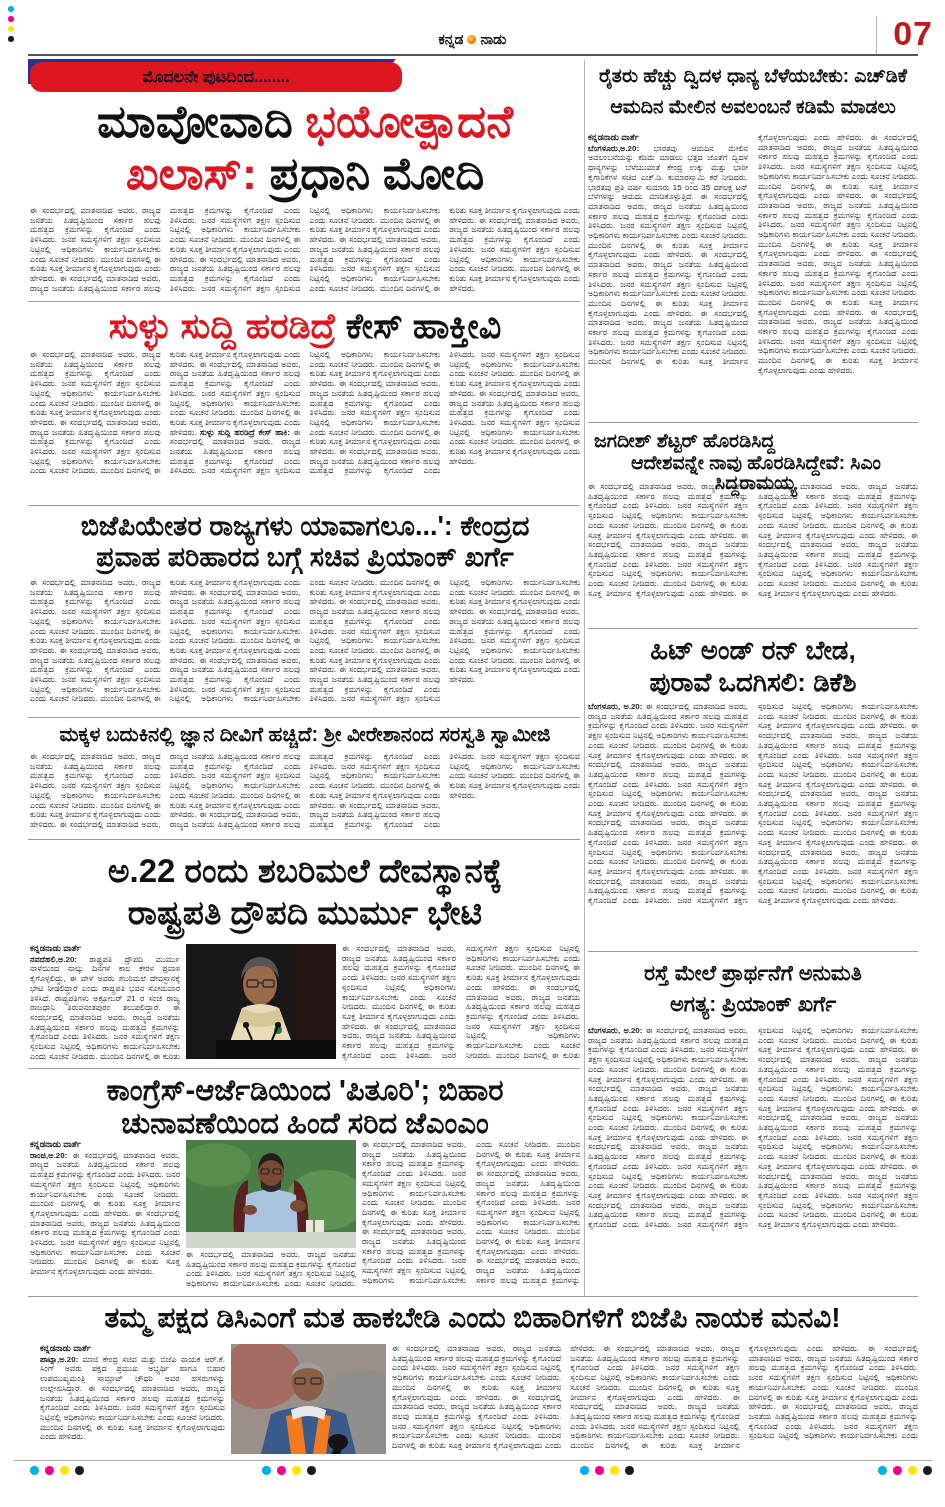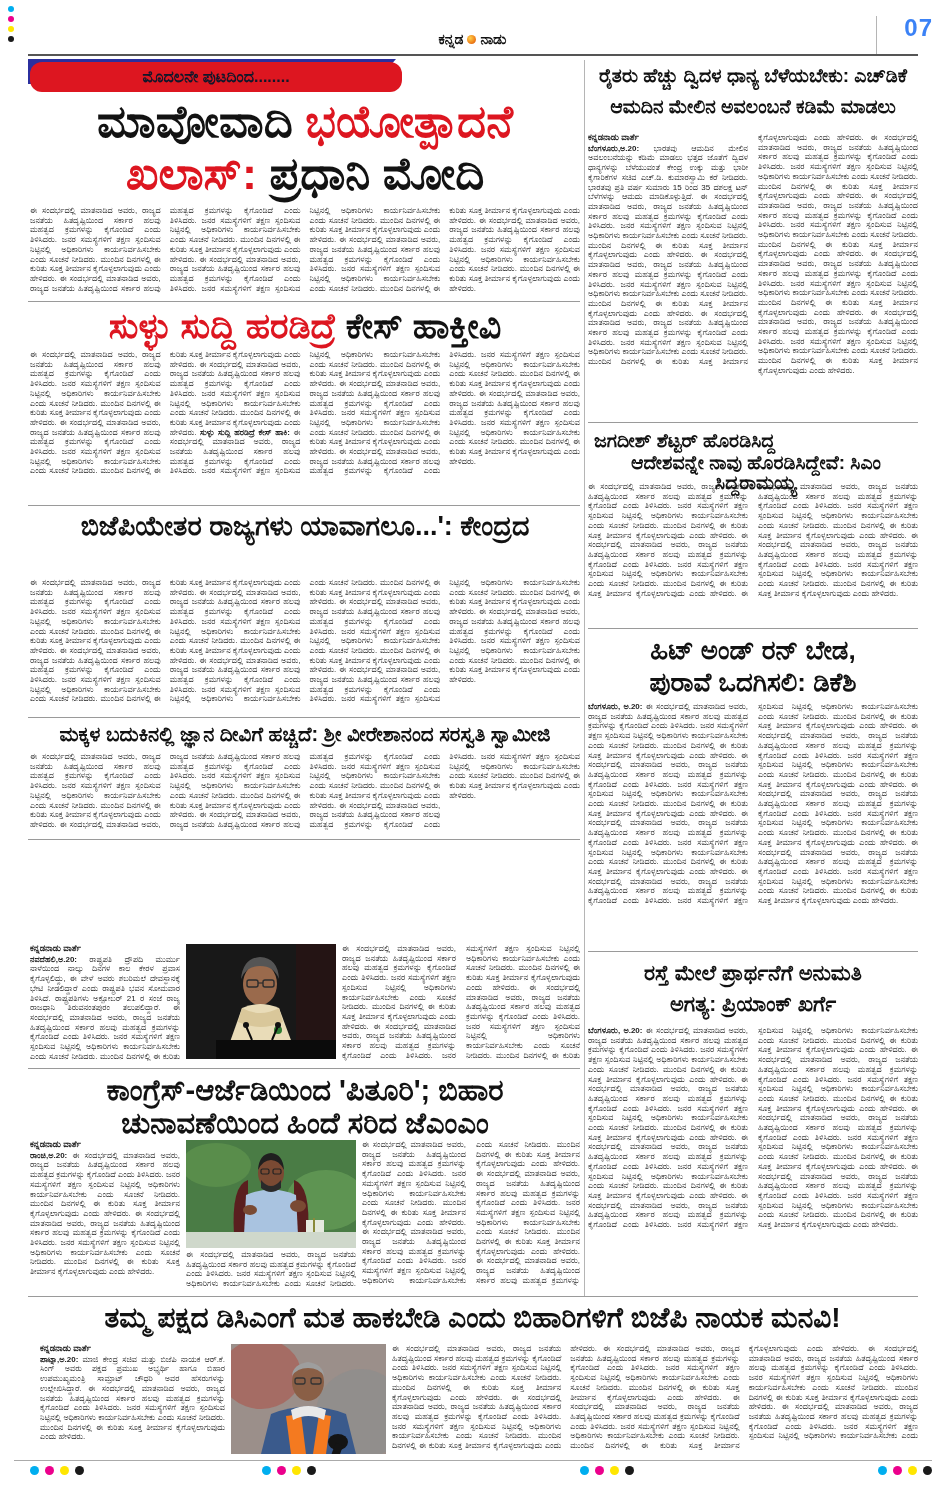--- a/index.html
+++ b/index.html
@@ -8,21 +8,21 @@
   .abs{position:absolute;}
   .rule{background:#9a9a9a;}
   .vrule{background:#b5b5b5;}
   
   .date-ribbon{background:var(--blue);color:#fff;font-weight:bold;font-size:13px;
     display:flex;align-items:center;padding:0 18px 0 10px;height:25px;
     clip-path:polygon(0 0,100% 0,94% 100%,0 100%);}
   .masthead{display:flex;align-items:center;gap:4px;font-weight:bold;font-size:14px;color:#111;}
   .masthead .logo-dot{width:9px;height:9px;border-radius:50%;
     background:radial-gradient(circle at 35% 35%,#ffd24d,#f08019 60%,#c94f12);}
-  .page-number{font-size:24px;font-weight:900;letter-spacing:1px;color:#3b82f6;}
+  .page-number{font-size:34px;font-weight:900;letter-spacing:1px;color:#b91c1c;}
   
   .cont-ribbon{background:var(--red);color:#0f172a;font-weight:bold;font-size:16px;
     display:flex;align-items:center;justify-content:center;border-radius:12px;height:30px;}
   
   .hl{font-weight:bold;color:#121212;text-align:center;}
   .hl .red{color:var(--red);}
   .h1{font-size:45px;line-height:52px;letter-spacing:0px;}
   .h2{font-size:35px;line-height:40px;}
   .h3{font-size:27px;line-height:31px;}
   .h4{font-size:20px;line-height:24px;}
@@ -105,33 +105,36 @@
   <span class="red">ಸುಳ್ಳು ಸುದ್ದಿ ಹರಡಿದ್ರೆ</span>
   <span>ಕೇಸ್ ಹಾಕ್ತೀವಿ</span>
 </div>
 <div class="abs body-text cols4" style="left:30px;top:350px;width:550px;height:152px;">
   <span>ಈ ಸಂದರ್ಭದಲ್ಲಿ ಮಾತನಾಡಿದ ಅವರು, ರಾಜ್ಯದ ಜನತೆಯ ಹಿತದೃಷ್ಟಿಯಿಂದ ಸರ್ಕಾರ ಹಲವು ಮಹತ್ವದ ಕ್ರಮಗಳನ್ನು ಕೈಗೊಂಡಿದೆ ಎಂದು ತಿಳಿಸಿದರು. ಜನರ ಸಮಸ್ಯೆಗಳಿಗೆ ತಕ್ಷಣ ಸ್ಪಂದಿಸುವ ನಿಟ್ಟಿನಲ್ಲಿ ಅಧಿಕಾರಿಗಳು ಕಾರ್ಯನಿರ್ವಹಿಸಬೇಕು ಎಂದು ಸೂಚನೆ ನೀಡಿದರು. ಮುಂದಿನ ದಿನಗಳಲ್ಲಿ ಈ ಕುರಿತು ಸೂಕ್ತ ತೀರ್ಮಾನ ಕೈಗೊಳ್ಳಲಾಗುವುದು ಎಂದು ಹೇಳಿದರು. ಈ ಸಂದರ್ಭದಲ್ಲಿ ಮಾತನಾಡಿದ ಅವರು, ರಾಜ್ಯದ ಜನತೆಯ ಹಿತದೃಷ್ಟಿಯಿಂದ ಸರ್ಕಾರ ಹಲವು ಮಹತ್ವದ ಕ್ರಮಗಳನ್ನು ಕೈಗೊಂಡಿದೆ ಎಂದು ತಿಳಿಸಿದರು. ಜನರ ಸಮಸ್ಯೆಗಳಿಗೆ ತಕ್ಷಣ ಸ್ಪಂದಿಸುವ ನಿಟ್ಟಿನಲ್ಲಿ ಅಧಿಕಾರಿಗಳು ಕಾರ್ಯನಿರ್ವಹಿಸಬೇಕು ಎಂದು ಸೂಚನೆ ನೀಡಿದರು. ಮುಂದಿನ ದಿನಗಳಲ್ಲಿ ಈ ಕುರಿತು ಸೂಕ್ತ ತೀರ್ಮಾನ ಕೈಗೊಳ್ಳಲಾಗುವುದು ಎಂದು ಹೇಳಿದರು. ಈ ಸಂದರ್ಭದಲ್ಲಿ ಮಾತನಾಡಿದ ಅವರು, ರಾಜ್ಯದ ಜನತೆಯ ಹಿತದೃಷ್ಟಿಯಿಂದ ಸರ್ಕಾರ ಹಲವು ಮಹತ್ವದ ಕ್ರಮಗಳನ್ನು ಕೈಗೊಂಡಿದೆ ಎಂದು ತಿಳಿಸಿದರು. ಜನರ ಸಮಸ್ಯೆಗಳಿಗೆ ತಕ್ಷಣ ಸ್ಪಂದಿಸುವ ನಿಟ್ಟಿನಲ್ಲಿ ಅಧಿಕಾರಿಗಳು ಕಾರ್ಯನಿರ್ವಹಿಸಬೇಕು ಎಂದು ಸೂಚನೆ ನೀಡಿದರು. ಮುಂದಿನ ದಿನಗಳಲ್ಲಿ ಈ ಕುರಿತು ಸೂಕ್ತ ತೀರ್ಮಾನ ಕೈಗೊಳ್ಳಲಾಗುವುದು ಎಂದು ಹೇಳಿದರು. </span><span class="subhead">ಸುಳ್ಳು ಸುದ್ದಿ ಹರಡಿದ್ರೆ ಕೇಸ್ ಹಾಕಿ: </span><span>ಈ ಸಂದರ್ಭದಲ್ಲಿ ಮಾತನಾಡಿದ ಅವರು, ರಾಜ್ಯದ ಜನತೆಯ ಹಿತದೃಷ್ಟಿಯಿಂದ ಸರ್ಕಾರ ಹಲವು ಮಹತ್ವದ ಕ್ರಮಗಳನ್ನು ಕೈಗೊಂಡಿದೆ ಎಂದು ತಿಳಿಸಿದರು. ಜನರ ಸಮಸ್ಯೆಗಳಿಗೆ ತಕ್ಷಣ ಸ್ಪಂದಿಸುವ ನಿಟ್ಟಿನಲ್ಲಿ ಅಧಿಕಾರಿಗಳು ಕಾರ್ಯನಿರ್ವಹಿಸಬೇಕು ಎಂದು ಸೂಚನೆ ನೀಡಿದರು. ಮುಂದಿನ ದಿನಗಳಲ್ಲಿ ಈ ಕುರಿತು ಸೂಕ್ತ ತೀರ್ಮಾನ ಕೈಗೊಳ್ಳಲಾಗುವುದು ಎಂದು ಹೇಳಿದರು. ಈ ಸಂದರ್ಭದಲ್ಲಿ ಮಾತನಾಡಿದ ಅವರು, ರಾಜ್ಯದ ಜನತೆಯ ಹಿತದೃಷ್ಟಿಯಿಂದ ಸರ್ಕಾರ ಹಲವು ಮಹತ್ವದ ಕ್ರಮಗಳನ್ನು ಕೈಗೊಂಡಿದೆ ಎಂದು ತಿಳಿಸಿದರು. ಜನರ ಸಮಸ್ಯೆಗಳಿಗೆ ತಕ್ಷಣ ಸ್ಪಂದಿಸುವ ನಿಟ್ಟಿನಲ್ಲಿ ಅಧಿಕಾರಿಗಳು ಕಾರ್ಯನಿರ್ವಹಿಸಬೇಕು ಎಂದು ಸೂಚನೆ ನೀಡಿದರು. ಮುಂದಿನ ದಿನಗಳಲ್ಲಿ ಈ ಕುರಿತು ಸೂಕ್ತ ತೀರ್ಮಾನ ಕೈಗೊಳ್ಳಲಾಗುವುದು ಎಂದು ಹೇಳಿದರು. ಈ ಸಂದರ್ಭದಲ್ಲಿ ಮಾತನಾಡಿದ ಅವರು, ರಾಜ್ಯದ ಜನತೆಯ ಹಿತದೃಷ್ಟಿಯಿಂದ ಸರ್ಕಾರ ಹಲವು ಮಹತ್ವದ ಕ್ರಮಗಳನ್ನು ಕೈಗೊಂಡಿದೆ ಎಂದು ತಿಳಿಸಿದರು. ಜನರ ಸಮಸ್ಯೆಗಳಿಗೆ ತಕ್ಷಣ ಸ್ಪಂದಿಸುವ ನಿಟ್ಟಿನಲ್ಲಿ ಅಧಿಕಾರಿಗಳು ಕಾರ್ಯನಿರ್ವಹಿಸಬೇಕು ಎಂದು ಸೂಚನೆ ನೀಡಿದರು. ಮುಂದಿನ ದಿನಗಳಲ್ಲಿ ಈ ಕುರಿತು ಸೂಕ್ತ ತೀರ್ಮಾನ ಕೈಗೊಳ್ಳಲಾಗುವುದು ಎಂದು ಹೇಳಿದರು. ಈ ಸಂದರ್ಭದಲ್ಲಿ ಮಾತನಾಡಿದ ಅವರು, ರಾಜ್ಯದ ಜನತೆಯ ಹಿತದೃಷ್ಟಿಯಿಂದ ಸರ್ಕಾರ ಹಲವು ಮಹತ್ವದ ಕ್ರಮಗಳನ್ನು ಕೈಗೊಂಡಿದೆ ಎಂದು ತಿಳಿಸಿದರು. ಜನರ ಸಮಸ್ಯೆಗಳಿಗೆ ತಕ್ಷಣ ಸ್ಪಂದಿಸುವ ನಿಟ್ಟಿನಲ್ಲಿ ಅಧಿಕಾರಿಗಳು ಕಾರ್ಯನಿರ್ವಹಿಸಬೇಕು ಎಂದು ಸೂಚನೆ ನೀಡಿದರು. ಮುಂದಿನ ದಿನಗಳಲ್ಲಿ ಈ ಕುರಿತು ಸೂಕ್ತ ತೀರ್ಮಾನ ಕೈಗೊಳ್ಳಲಾಗುವುದು ಎಂದು ಹೇಳಿದರು. </span>
 </div>
 <div class="abs rule" style="left:28px;top:505px;width:552px;height:1px;"></div>
 
 <div class="abs hl h3" style="left:30px;top:511px;width:550px;">
   <div>ಬಿಜೆಪಿಯೇತರ ರಾಜ್ಯಗಳು ಯಾವಾಗಲೂ...': ಕೇಂದ್ರದ</div>
+  <div>ಪ್ರವಾಹ ಪರಿಹಾರದ ಬಗ್ಗೆ ಸಚಿವ ಪ್ರಿಯಾಂಕ್ ಖರ್ಗೆ</div>
 </div>
 <div class="abs body-text cols4" style="left:30px;top:578px;width:550px;height:134px;">
   <span>ಈ ಸಂದರ್ಭದಲ್ಲಿ ಮಾತನಾಡಿದ ಅವರು, ರಾಜ್ಯದ ಜನತೆಯ ಹಿತದೃಷ್ಟಿಯಿಂದ ಸರ್ಕಾರ ಹಲವು ಮಹತ್ವದ ಕ್ರಮಗಳನ್ನು ಕೈಗೊಂಡಿದೆ ಎಂದು ತಿಳಿಸಿದರು. ಜನರ ಸಮಸ್ಯೆಗಳಿಗೆ ತಕ್ಷಣ ಸ್ಪಂದಿಸುವ ನಿಟ್ಟಿನಲ್ಲಿ ಅಧಿಕಾರಿಗಳು ಕಾರ್ಯನಿರ್ವಹಿಸಬೇಕು ಎಂದು ಸೂಚನೆ ನೀಡಿದರು. ಮುಂದಿನ ದಿನಗಳಲ್ಲಿ ಈ ಕುರಿತು ಸೂಕ್ತ ತೀರ್ಮಾನ ಕೈಗೊಳ್ಳಲಾಗುವುದು ಎಂದು ಹೇಳಿದರು. ಈ ಸಂದರ್ಭದಲ್ಲಿ ಮಾತನಾಡಿದ ಅವರು, ರಾಜ್ಯದ ಜನತೆಯ ಹಿತದೃಷ್ಟಿಯಿಂದ ಸರ್ಕಾರ ಹಲವು ಮಹತ್ವದ ಕ್ರಮಗಳನ್ನು ಕೈಗೊಂಡಿದೆ ಎಂದು ತಿಳಿಸಿದರು. ಜನರ ಸಮಸ್ಯೆಗಳಿಗೆ ತಕ್ಷಣ ಸ್ಪಂದಿಸುವ ನಿಟ್ಟಿನಲ್ಲಿ ಅಧಿಕಾರಿಗಳು ಕಾರ್ಯನಿರ್ವಹಿಸಬೇಕು ಎಂದು ಸೂಚನೆ ನೀಡಿದರು. ಮುಂದಿನ ದಿನಗಳಲ್ಲಿ ಈ ಕುರಿತು ಸೂಕ್ತ ತೀರ್ಮಾನ ಕೈಗೊಳ್ಳಲಾಗುವುದು ಎಂದು ಹೇಳಿದರು. ಈ ಸಂದರ್ಭದಲ್ಲಿ ಮಾತನಾಡಿದ ಅವರು, ರಾಜ್ಯದ ಜನತೆಯ ಹಿತದೃಷ್ಟಿಯಿಂದ ಸರ್ಕಾರ ಹಲವು ಮಹತ್ವದ ಕ್ರಮಗಳನ್ನು ಕೈಗೊಂಡಿದೆ ಎಂದು ತಿಳಿಸಿದರು. ಜನರ ಸಮಸ್ಯೆಗಳಿಗೆ ತಕ್ಷಣ ಸ್ಪಂದಿಸುವ ನಿಟ್ಟಿನಲ್ಲಿ ಅಧಿಕಾರಿಗಳು ಕಾರ್ಯನಿರ್ವಹಿಸಬೇಕು ಎಂದು ಸೂಚನೆ ನೀಡಿದರು. ಮುಂದಿನ ದಿನಗಳಲ್ಲಿ ಈ ಕುರಿತು ಸೂಕ್ತ ತೀರ್ಮಾನ ಕೈಗೊಳ್ಳಲಾಗುವುದು ಎಂದು ಹೇಳಿದರು. ಈ ಸಂದರ್ಭದಲ್ಲಿ ಮಾತನಾಡಿದ ಅವರು, ರಾಜ್ಯದ ಜನತೆಯ ಹಿತದೃಷ್ಟಿಯಿಂದ ಸರ್ಕಾರ ಹಲವು ಮಹತ್ವದ ಕ್ರಮಗಳನ್ನು ಕೈಗೊಂಡಿದೆ ಎಂದು ತಿಳಿಸಿದರು. ಜನರ ಸಮಸ್ಯೆಗಳಿಗೆ ತಕ್ಷಣ ಸ್ಪಂದಿಸುವ ನಿಟ್ಟಿನಲ್ಲಿ ಅಧಿಕಾರಿಗಳು ಕಾರ್ಯನಿರ್ವಹಿಸಬೇಕು ಎಂದು ಸೂಚನೆ ನೀಡಿದರು. ಮುಂದಿನ ದಿನಗಳಲ್ಲಿ ಈ ಕುರಿತು ಸೂಕ್ತ ತೀರ್ಮಾನ ಕೈಗೊಳ್ಳಲಾಗುವುದು ಎಂದು ಹೇಳಿದರು. ಈ ಸಂದರ್ಭದಲ್ಲಿ ಮಾತನಾಡಿದ ಅವರು, ರಾಜ್ಯದ ಜನತೆಯ ಹಿತದೃಷ್ಟಿಯಿಂದ ಸರ್ಕಾರ ಹಲವು ಮಹತ್ವದ ಕ್ರಮಗಳನ್ನು ಕೈಗೊಂಡಿದೆ ಎಂದು ತಿಳಿಸಿದರು. ಜನರ ಸಮಸ್ಯೆಗಳಿಗೆ ತಕ್ಷಣ ಸ್ಪಂದಿಸುವ ನಿಟ್ಟಿನಲ್ಲಿ ಅಧಿಕಾರಿಗಳು ಕಾರ್ಯನಿರ್ವಹಿಸಬೇಕು ಎಂದು ಸೂಚನೆ ನೀಡಿದರು. ಮುಂದಿನ ದಿನಗಳಲ್ಲಿ ಈ ಕುರಿತು ಸೂಕ್ತ ತೀರ್ಮಾನ ಕೈಗೊಳ್ಳಲಾಗುವುದು ಎಂದು ಹೇಳಿದರು. ಈ ಸಂದರ್ಭದಲ್ಲಿ ಮಾತನಾಡಿದ ಅವರು, ರಾಜ್ಯದ ಜನತೆಯ ಹಿತದೃಷ್ಟಿಯಿಂದ ಸರ್ಕಾರ ಹಲವು ಮಹತ್ವದ ಕ್ರಮಗಳನ್ನು ಕೈಗೊಂಡಿದೆ ಎಂದು ತಿಳಿಸಿದರು. ಜನರ ಸಮಸ್ಯೆಗಳಿಗೆ ತಕ್ಷಣ ಸ್ಪಂದಿಸುವ ನಿಟ್ಟಿನಲ್ಲಿ ಅಧಿಕಾರಿಗಳು ಕಾರ್ಯನಿರ್ವಹಿಸಬೇಕು ಎಂದು ಸೂಚನೆ ನೀಡಿದರು. ಮುಂದಿನ ದಿನಗಳಲ್ಲಿ ಈ ಕುರಿತು ಸೂಕ್ತ ತೀರ್ಮಾನ ಕೈಗೊಳ್ಳಲಾಗುವುದು ಎಂದು ಹೇಳಿದರು. ಈ ಸಂದರ್ಭದಲ್ಲಿ ಮಾತನಾಡಿದ ಅವರು, ರಾಜ್ಯದ ಜನತೆಯ ಹಿತದೃಷ್ಟಿಯಿಂದ ಸರ್ಕಾರ ಹಲವು ಮಹತ್ವದ ಕ್ರಮಗಳನ್ನು ಕೈಗೊಂಡಿದೆ ಎಂದು ತಿಳಿಸಿದರು. ಜನರ ಸಮಸ್ಯೆಗಳಿಗೆ ತಕ್ಷಣ ಸ್ಪಂದಿಸುವ ನಿಟ್ಟಿನಲ್ಲಿ ಅಧಿಕಾರಿಗಳು ಕಾರ್ಯನಿರ್ವಹಿಸಬೇಕು ಎಂದು ಸೂಚನೆ ನೀಡಿದರು. ಮುಂದಿನ ದಿನಗಳಲ್ಲಿ ಈ ಕುರಿತು ಸೂಕ್ತ ತೀರ್ಮಾನ ಕೈಗೊಳ್ಳಲಾಗುವುದು ಎಂದು ಹೇಳಿದರು. </span>
 </div>
 <div class="abs rule" style="left:28px;top:717px;width:552px;height:1px;"></div>
 
 <div class="abs hl h4" style="left:30px;top:722px;width:550px;">ಮಕ್ಕಳ ಬದುಕಿನಲ್ಲಿ ಜ್ಞಾನ ದೀವಿಗೆ ಹಚ್ಚಿದೆ: ಶ್ರೀ ವೀರೇಶಾನಂದ ಸರಸ್ವತಿ ಸ್ವಾಮೀಜಿ</div>
 <div class="abs body-text cols4" style="left:30px;top:752px;width:550px;height:80px;">
   <span>ಈ ಸಂದರ್ಭದಲ್ಲಿ ಮಾತನಾಡಿದ ಅವರು, ರಾಜ್ಯದ ಜನತೆಯ ಹಿತದೃಷ್ಟಿಯಿಂದ ಸರ್ಕಾರ ಹಲವು ಮಹತ್ವದ ಕ್ರಮಗಳನ್ನು ಕೈಗೊಂಡಿದೆ ಎಂದು ತಿಳಿಸಿದರು. ಜನರ ಸಮಸ್ಯೆಗಳಿಗೆ ತಕ್ಷಣ ಸ್ಪಂದಿಸುವ ನಿಟ್ಟಿನಲ್ಲಿ ಅಧಿಕಾರಿಗಳು ಕಾರ್ಯನಿರ್ವಹಿಸಬೇಕು ಎಂದು ಸೂಚನೆ ನೀಡಿದರು. ಮುಂದಿನ ದಿನಗಳಲ್ಲಿ ಈ ಕುರಿತು ಸೂಕ್ತ ತೀರ್ಮಾನ ಕೈಗೊಳ್ಳಲಾಗುವುದು ಎಂದು ಹೇಳಿದರು. ಈ ಸಂದರ್ಭದಲ್ಲಿ ಮಾತನಾಡಿದ ಅವರು, ರಾಜ್ಯದ ಜನತೆಯ ಹಿತದೃಷ್ಟಿಯಿಂದ ಸರ್ಕಾರ ಹಲವು ಮಹತ್ವದ ಕ್ರಮಗಳನ್ನು ಕೈಗೊಂಡಿದೆ ಎಂದು ತಿಳಿಸಿದರು. ಜನರ ಸಮಸ್ಯೆಗಳಿಗೆ ತಕ್ಷಣ ಸ್ಪಂದಿಸುವ ನಿಟ್ಟಿನಲ್ಲಿ ಅಧಿಕಾರಿಗಳು ಕಾರ್ಯನಿರ್ವಹಿಸಬೇಕು ಎಂದು ಸೂಚನೆ ನೀಡಿದರು. ಮುಂದಿನ ದಿನಗಳಲ್ಲಿ ಈ ಕುರಿತು ಸೂಕ್ತ ತೀರ್ಮಾನ ಕೈಗೊಳ್ಳಲಾಗುವುದು ಎಂದು ಹೇಳಿದರು. ಈ ಸಂದರ್ಭದಲ್ಲಿ ಮಾತನಾಡಿದ ಅವರು, ರಾಜ್ಯದ ಜನತೆಯ ಹಿತದೃಷ್ಟಿಯಿಂದ ಸರ್ಕಾರ ಹಲವು ಮಹತ್ವದ ಕ್ರಮಗಳನ್ನು ಕೈಗೊಂಡಿದೆ ಎಂದು ತಿಳಿಸಿದರು. ಜನರ ಸಮಸ್ಯೆಗಳಿಗೆ ತಕ್ಷಣ ಸ್ಪಂದಿಸುವ ನಿಟ್ಟಿನಲ್ಲಿ ಅಧಿಕಾರಿಗಳು ಕಾರ್ಯನಿರ್ವಹಿಸಬೇಕು ಎಂದು ಸೂಚನೆ ನೀಡಿದರು. ಮುಂದಿನ ದಿನಗಳಲ್ಲಿ ಈ ಕುರಿತು ಸೂಕ್ತ ತೀರ್ಮಾನ ಕೈಗೊಳ್ಳಲಾಗುವುದು ಎಂದು ಹೇಳಿದರು. ಈ ಸಂದರ್ಭದಲ್ಲಿ ಮಾತನಾಡಿದ ಅವರು, ರಾಜ್ಯದ ಜನತೆಯ ಹಿತದೃಷ್ಟಿಯಿಂದ ಸರ್ಕಾರ ಹಲವು ಮಹತ್ವದ ಕ್ರಮಗಳನ್ನು ಕೈಗೊಂಡಿದೆ ಎಂದು ತಿಳಿಸಿದರು. ಜನರ ಸಮಸ್ಯೆಗಳಿಗೆ ತಕ್ಷಣ ಸ್ಪಂದಿಸುವ ನಿಟ್ಟಿನಲ್ಲಿ ಅಧಿಕಾರಿಗಳು ಕಾರ್ಯನಿರ್ವಹಿಸಬೇಕು ಎಂದು ಸೂಚನೆ ನೀಡಿದರು. ಮುಂದಿನ ದಿನಗಳಲ್ಲಿ ಈ ಕುರಿತು ಸೂಕ್ತ ತೀರ್ಮಾನ ಕೈಗೊಳ್ಳಲಾಗುವುದು ಎಂದು ಹೇಳಿದರು. </span>
 </div>
 <div class="abs rule" style="left:28px;top:839px;width:552px;height:1px;"></div>
 
 <div class="abs hl h5" style="left:40px;top:850px;width:530px;">
+  <div>ಅ.22 ರಂದು ಶಬರಿಮಲೆ ದೇವಸ್ಥಾನಕ್ಕೆ</div>
+  <div>ರಾಷ್ಟ್ರಪತಿ ದ್ರೌಪದಿ ಮುರ್ಮು ಭೇಟಿ</div>
 </div>
 <div class="abs story-row" style="left:30px;top:944px;width:550px;height:117px;">
   <div class="body-text" style="width:150px;height:117px;">
     <span class="byline">ಕನ್ನಡನಾಡು ವಾರ್ತೆ</span>
     <span class="dateline">ನವದೆಹಲಿ,ಅ.20: </span><span>ರಾಷ್ಟ್ರಪತಿ ದ್ರೌಪದಿ ಮುರ್ಮು ನಾಳೆಯಿಂದ ನಾಲ್ಕು ದಿನಗಳ ಕಾಲ ಕೇರಳ ಪ್ರವಾಸ ಕೈಗೊಳ್ಳಲಿದ್ದು, ಈ ವೇಳೆ ಅವರು ಶಬರಿಮಲೆ ದೇವಸ್ಥಾನಕ್ಕೆ ಭೇಟಿ ನೀಡಲಿದ್ದಾರೆ ಎಂದು ರಾಷ್ಟ್ರಪತಿ ಭವನ ಸೋಮವಾರ ತಿಳಿಸಿದೆ. ರಾಷ್ಟ್ರಪತಿಗಳು ಅಕ್ಟೋಬರ್ 21 ರ ಸಂಜೆ ರಾಜ್ಯ ರಾಜಧಾನಿ ತಿರುವನಂತಪುರಂ ತಲುಪಲಿದ್ದಾರೆ. </span><span>ಈ ಸಂದರ್ಭದಲ್ಲಿ ಮಾತನಾಡಿದ ಅವರು, ರಾಜ್ಯದ ಜನತೆಯ ಹಿತದೃಷ್ಟಿಯಿಂದ ಸರ್ಕಾರ ಹಲವು ಮಹತ್ವದ ಕ್ರಮಗಳನ್ನು ಕೈಗೊಂಡಿದೆ ಎಂದು ತಿಳಿಸಿದರು. ಜನರ ಸಮಸ್ಯೆಗಳಿಗೆ ತಕ್ಷಣ ಸ್ಪಂದಿಸುವ ನಿಟ್ಟಿನಲ್ಲಿ ಅಧಿಕಾರಿಗಳು ಕಾರ್ಯನಿರ್ವಹಿಸಬೇಕು ಎಂದು ಸೂಚನೆ ನೀಡಿದರು. ಮುಂದಿನ ದಿನಗಳಲ್ಲಿ ಈ ಕುರಿತು ಸೂಕ್ತ ತೀರ್ಮಾನ ಕೈಗೊಳ್ಳಲಾಗುವುದು ಎಂದು ಹೇಳಿದರು. </span>
   </div>
   <div class="photo" style="width:150px;height:115px;">
     <svg width="150" height="115" viewBox="0 0 150 115">
       <rect width="150" height="115" fill="#181818"></rect>
       <rect x="110" width="40" height="115" fill="#241414"></rect>

